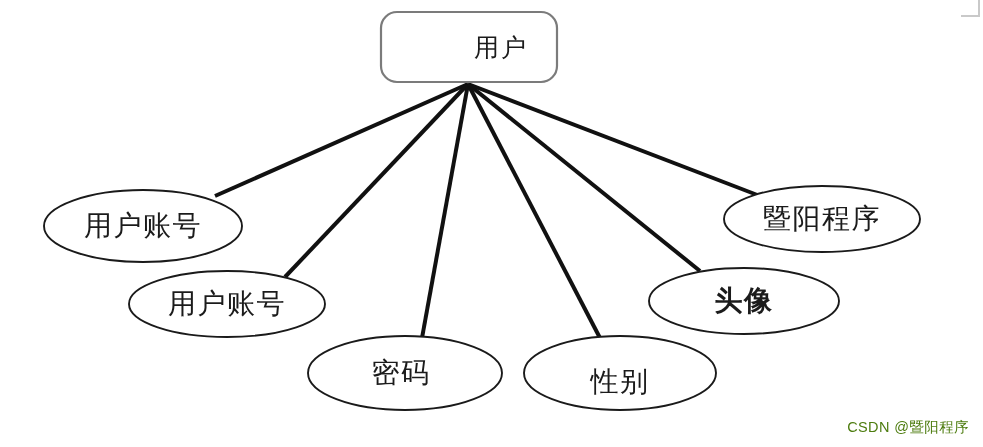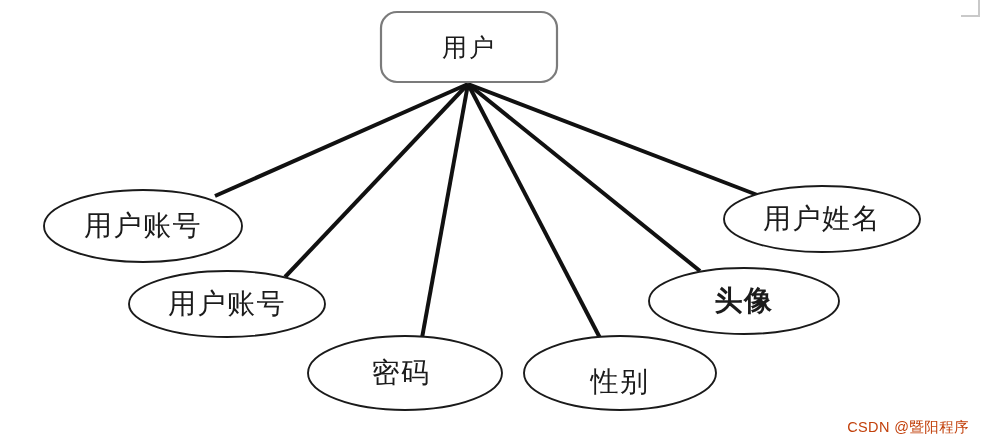--- a/index.html
+++ b/index.html
@@ -46,31 +46,32 @@
     justify-content: center;
     text-align: center;
     color: #1b1b1b;
     font-family: "Liberation Serif", "DejaVu Serif", serif;
     white-space: nowrap;
     pointer-events: none;
   }
   .entity-label {
     font-size: 25px;
     letter-spacing: 2px;
+    padding-left: 32px;
   }
   .attr-label {
     font-size: 28px;
     letter-spacing: 1.5px;
   }
   #watermark {
     position: absolute;
     right: 14px;
     bottom: 10px;
     font-size: 14.5px;
-    color: #c2410c;
+    color: #4d7c0f;
     font-family: "Liberation Sans", "DejaVu Sans", sans-serif;
     letter-spacing: 0.4px;
     white-space: nowrap;
   }
   #corner-mark {
     position: absolute;
     right: 3px;
     top: 0px;
     width: 17px;
     height: 15px;
@@ -106,20 +107,20 @@
   </svg>
 
   <div class="node-label entity-label" id="entity-label-el" style="left: 381px; top: 12px; width: 176px; height: 70px;">用户</div>
 
   <div id="attr-labels">
       <div class="node-label attr-label" style="left: 44px; top: 190px; width: 198px; height: 72px;">用户账号</div>
       <div class="node-label attr-label" style="left: 129px; top: 271px; width: 196px; height: 66px;">用户账号</div>
       <div class="node-label attr-label" style="left: 304px; top: 336px; width: 194px; height: 74px;">密码</div>
       <div class="node-label attr-label" style="left: 524px; top: 345px; width: 192px; height: 74px;">性别</div>
       <div class="node-label attr-label" style="left: 649px; top: 268px; width: 190px; height: 66px; font-weight: bold;">头像</div>
-      <div class="node-label attr-label" style="left: 724px; top: 186px; width: 196px; height: 66px;">用户姓名</div>
+      <div class="node-label attr-label" style="left: 724px; top: 186px; width: 196px; height: 66px;">暨阳程序</div>
     </div>
 
   <div id="watermark">CSDN @暨阳程序</div>
 
   <div id="corner-mark"></div>
 
 </div>
 
 </body></html>

